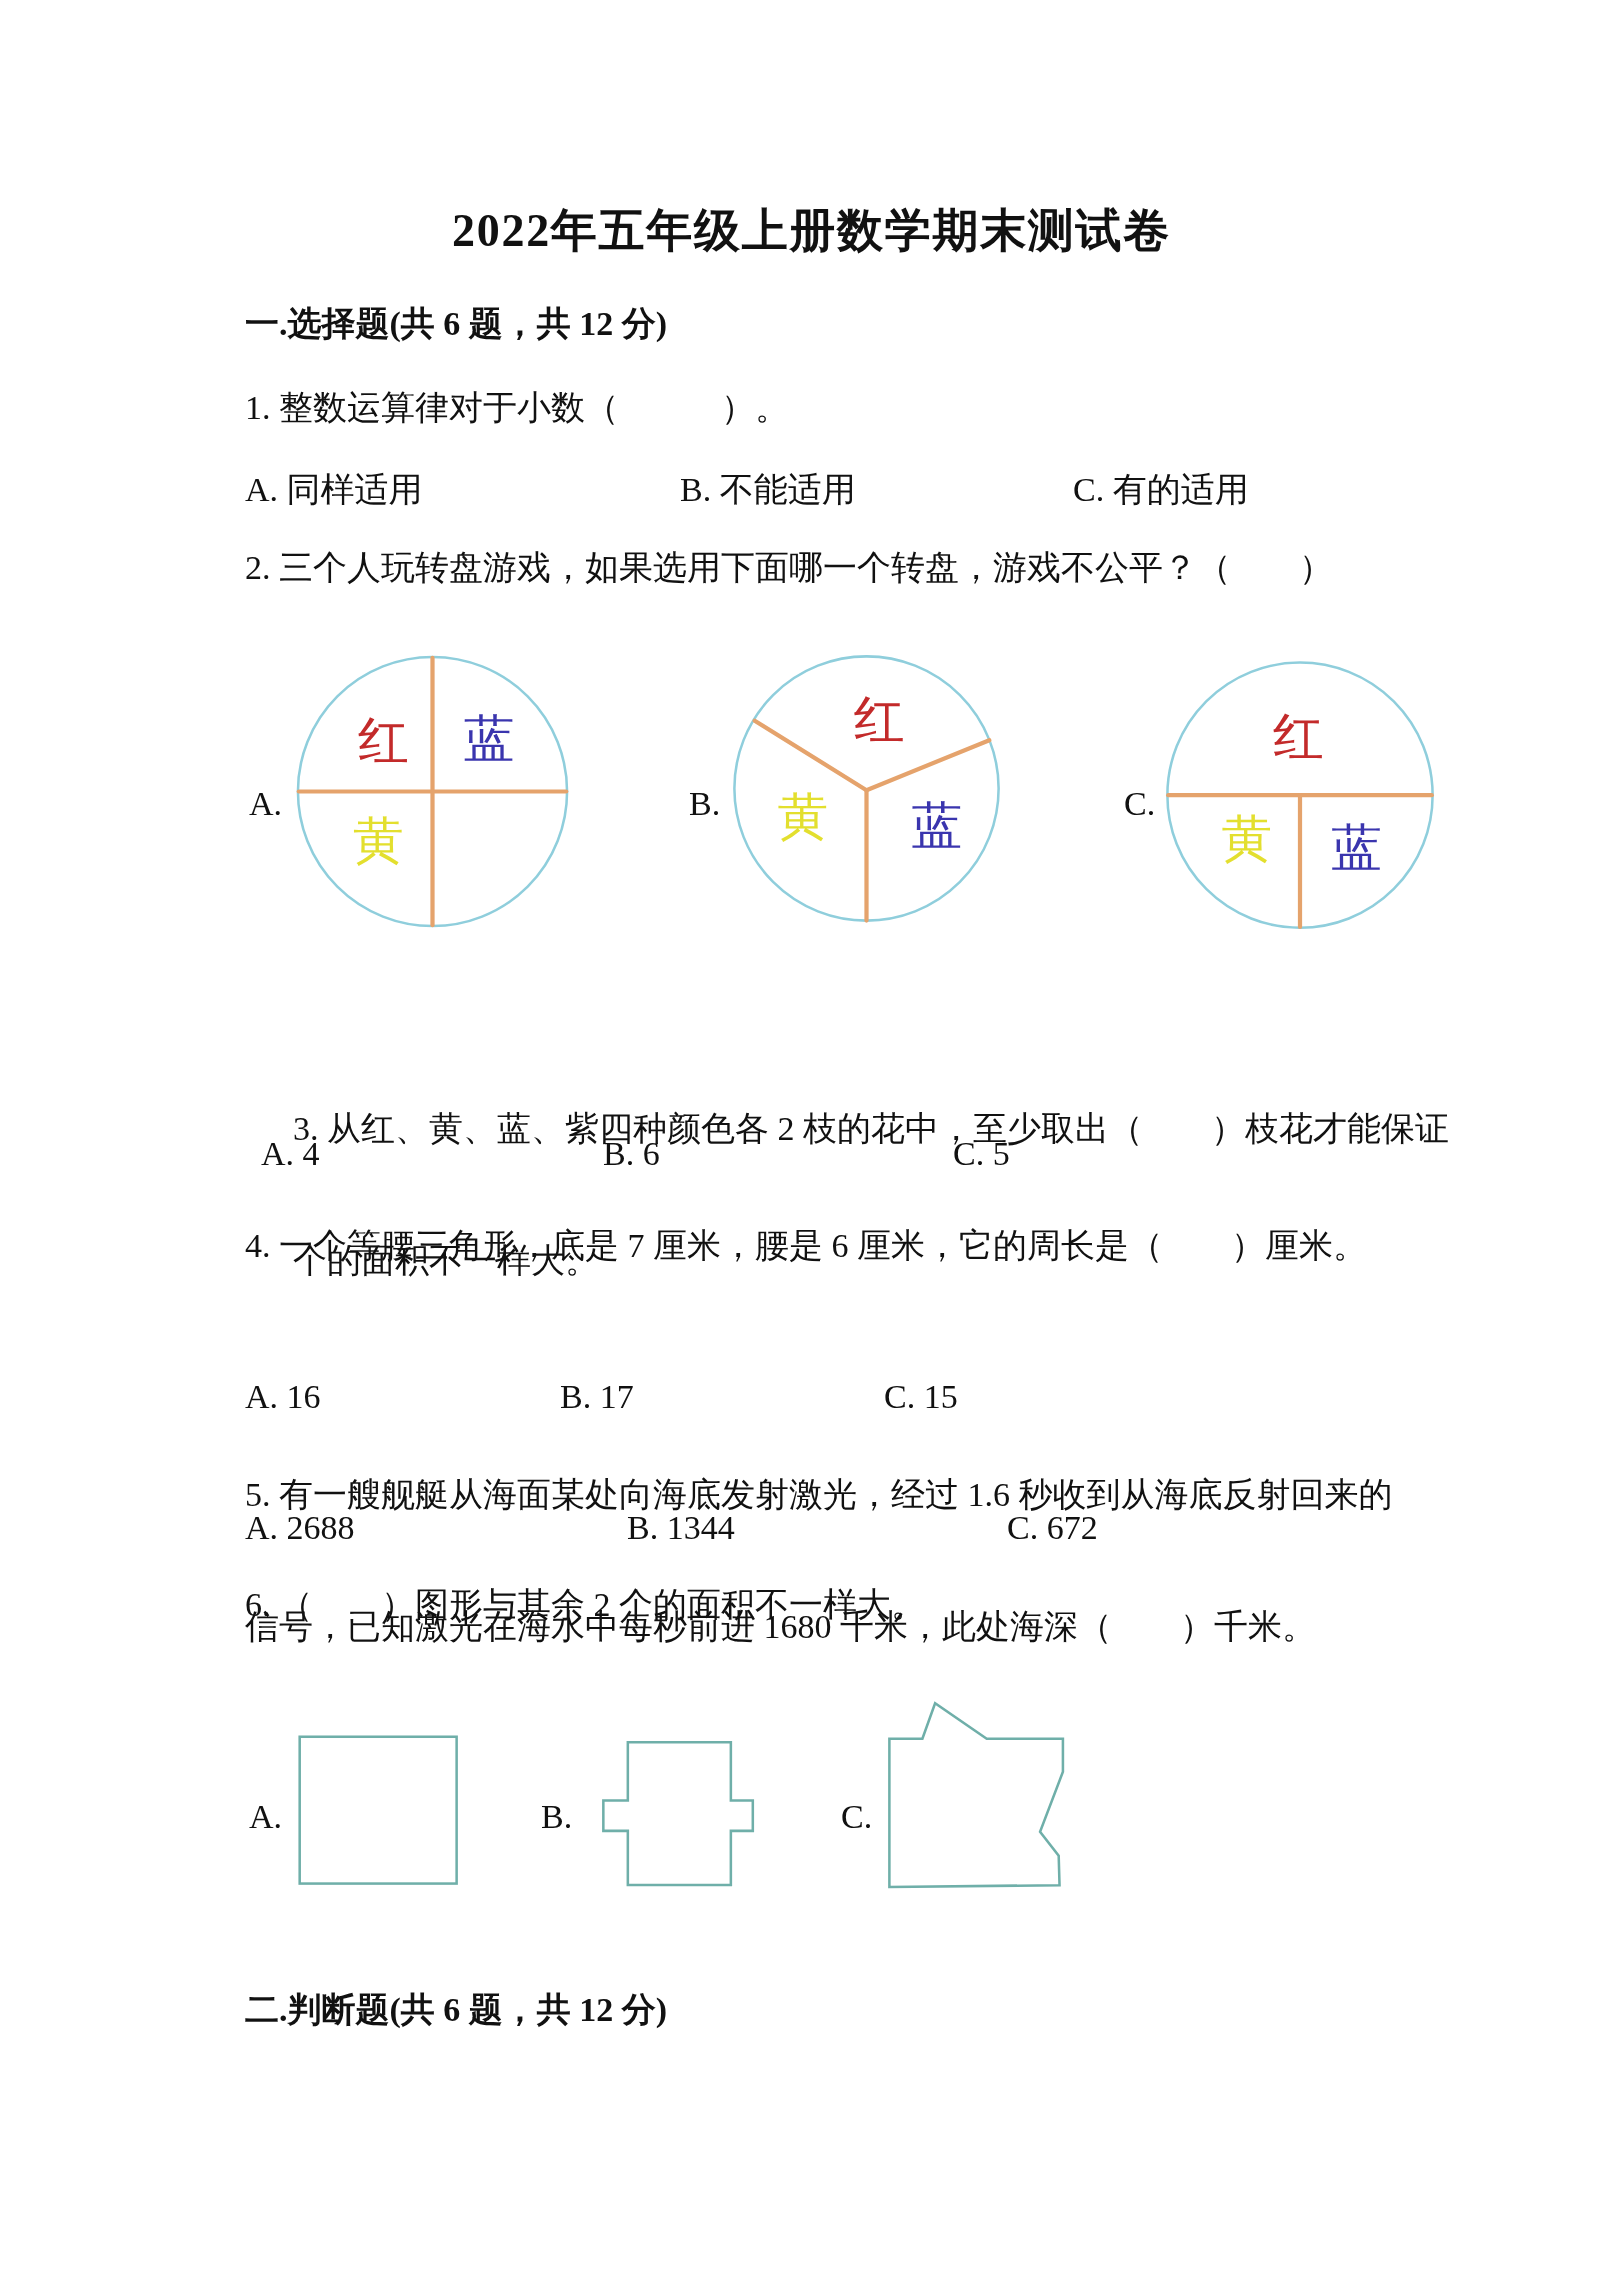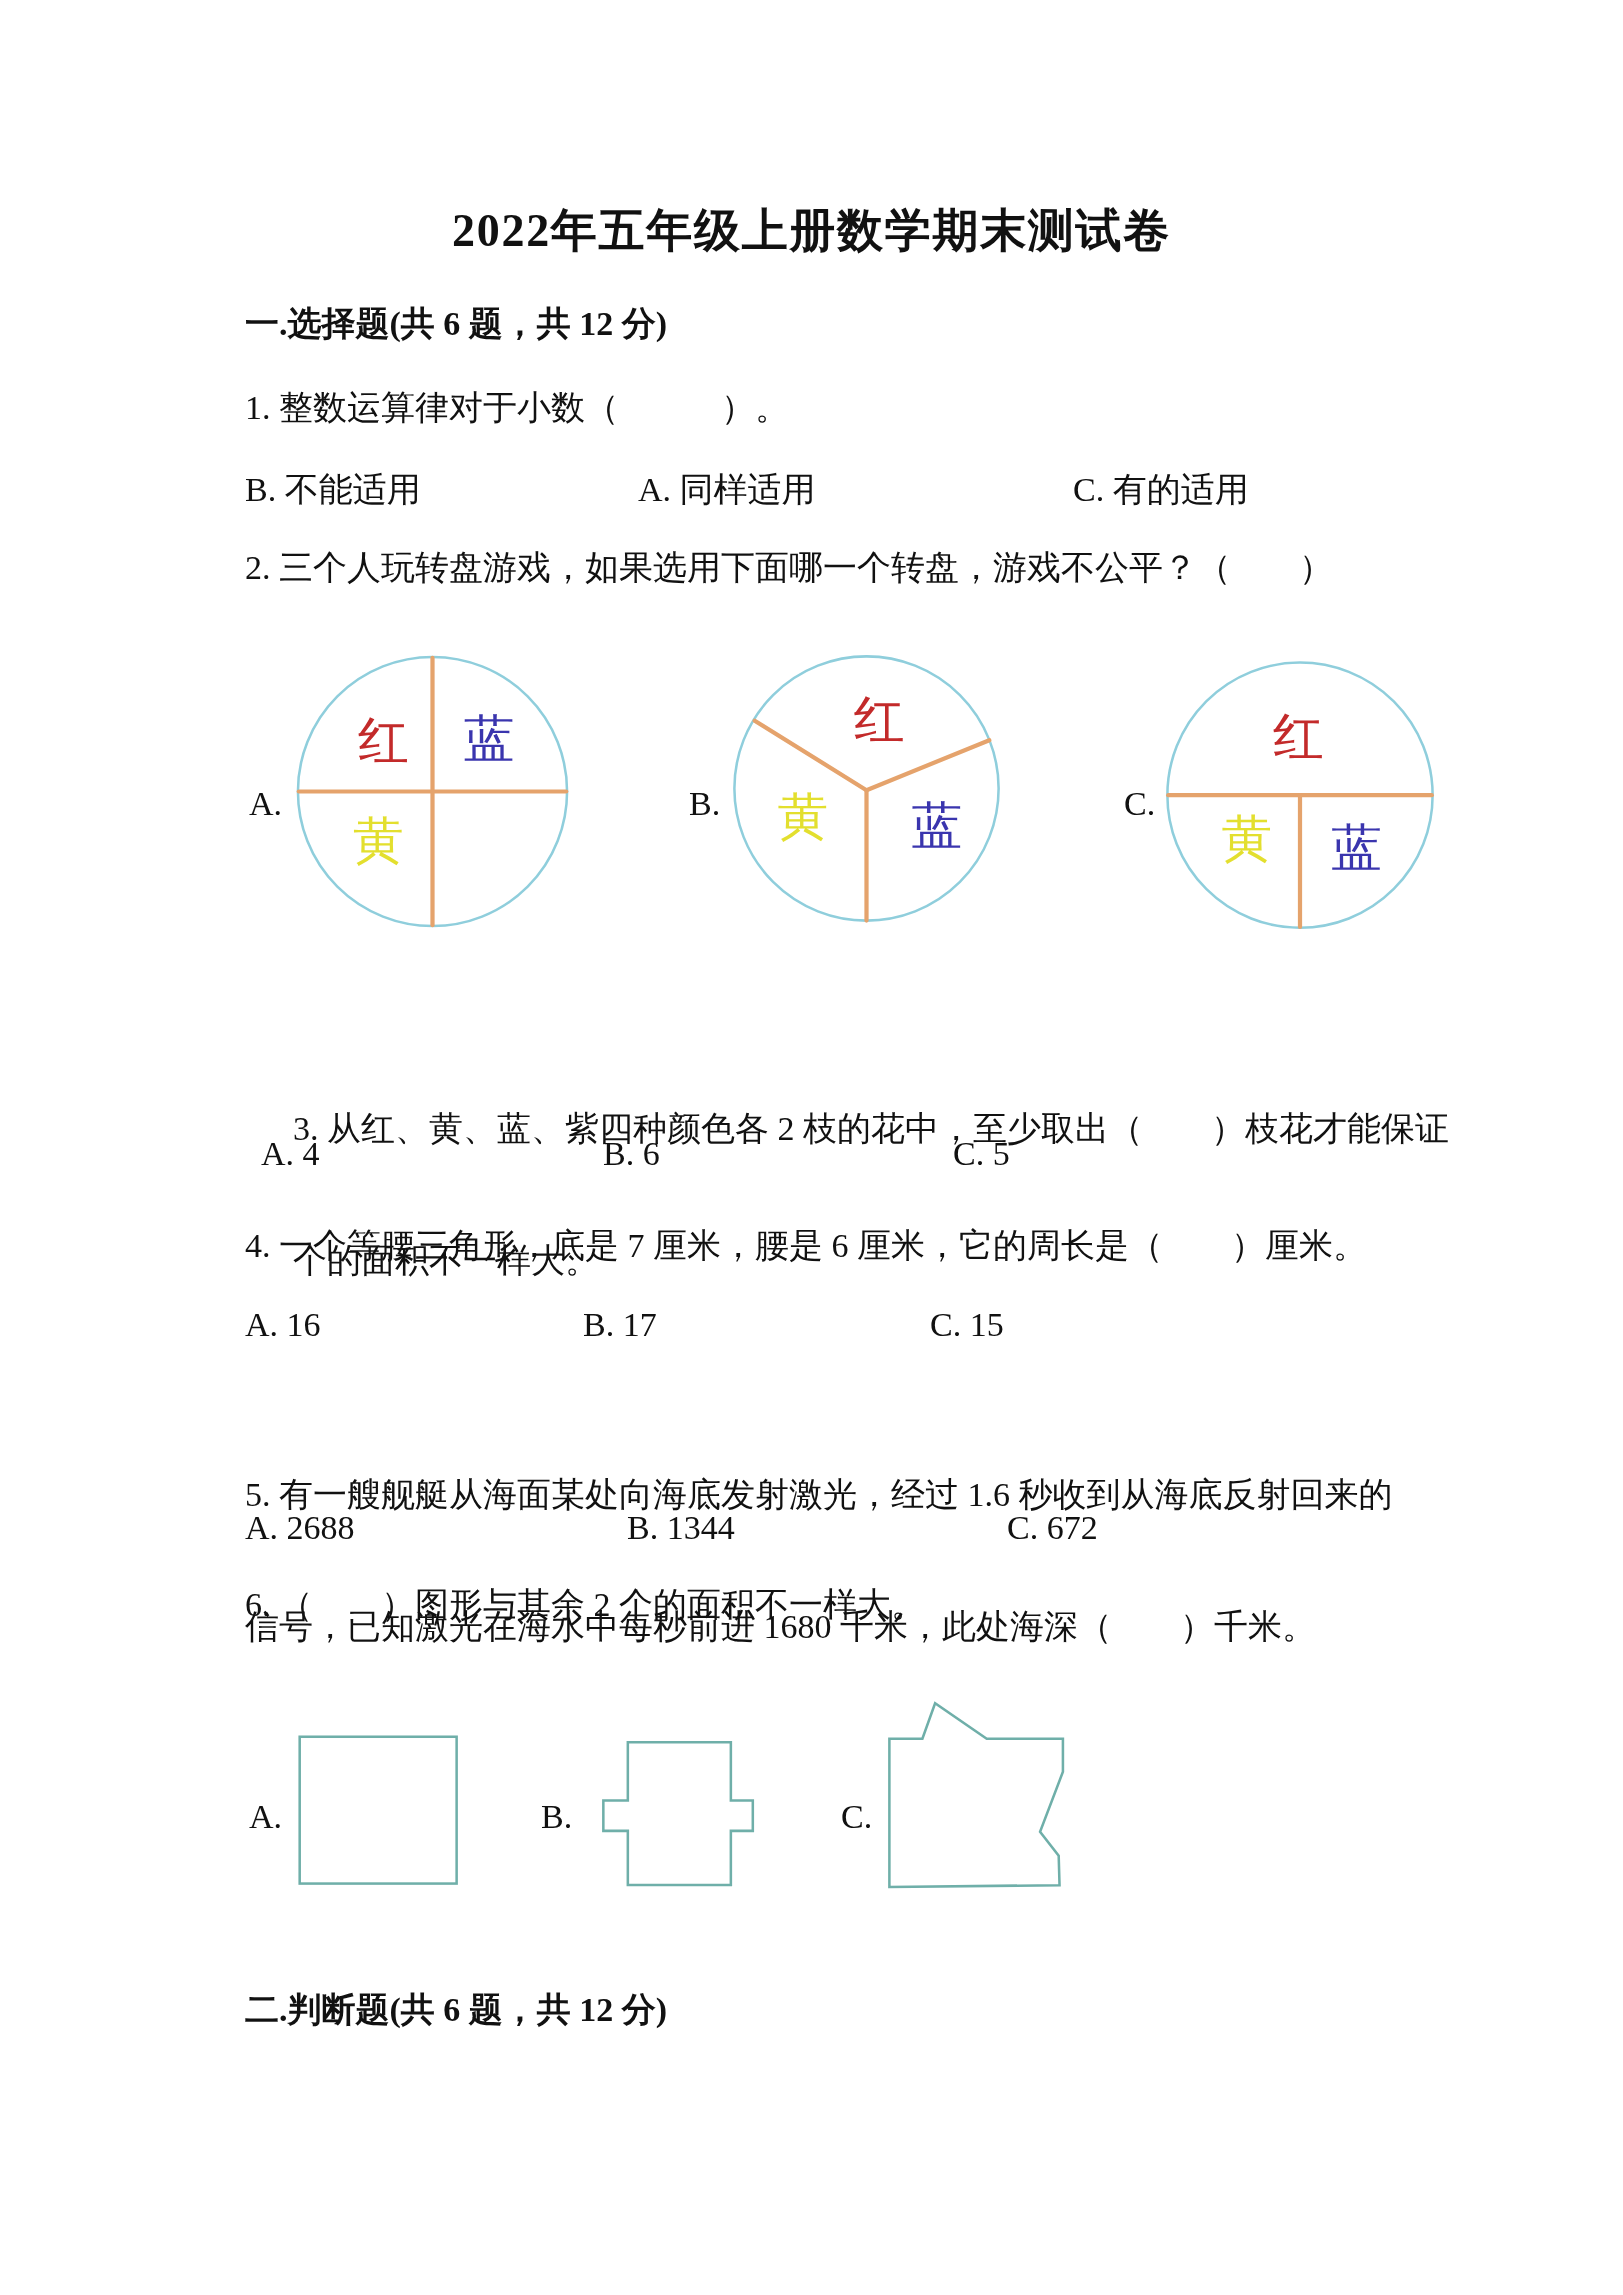--- a/index.html
+++ b/index.html
@@ -38,22 +38,22 @@
 </style>
 </head>
 <body>
 
 <div class="abs page-title">2022年五年级上册数学期末测试卷</div>
 
 <div class="abs section-header" style="top:301px;">一.选择题(共 6 题，共 12 分)</div>
 
 <div class="abs q-text" style="top:386px;">1. 整数运算律对于小数（　　　）。</div>
 <div class="abs opt-row" style="top:467px;">
+  <span style="width:435px;">A. 同样适用</span>
   <span style="width:393px;">B. 不能适用</span>
-  <span style="width:435px;">A. 同样适用</span>
   <span>C. 有的适用</span>
 </div>
 
 <div class="abs q-text" style="top:546px;">2. 三个人玩转盘游戏，如果选用下面哪一个转盘，游戏不公平？（　　）</div>
 
 <div class="abs fig-label" style="left:249px;top:785px;">A.</div>
 <div class="abs fig-label" style="left:689px;top:785px;">B.</div>
 <div class="abs fig-label" style="left:1124px;top:785px;">C.</div>
 
 <svg style="left:292px;top:651px;" width="281" height="281" viewBox="0 0 332 332">
@@ -88,21 +88,21 @@
   <div>3. 从红、黄、蓝、紫四种颜色各 2 枝的花中，至少取出（　　）枝花才能保证</div>
   <div>个的面积不一样大。</div>
 </div>
 <div class="abs opt-row" style="top:1135px;">
   <span style="width:342px;margin-left:16px;">A. 4</span>
   <span style="width:350px;">B. 6</span>
   <span>C. 5</span>
 </div>
 
 <div class="abs q-text" style="top:1224px;">4. 一个等腰三角形，底是 7 厘米，腰是 6 厘米，它的周长是（　　）厘米。</div>
-<div class="abs opt-row" style="top:1306px;gap:23px;">
+<div class="abs opt-row" style="top:1378px;">
   <span style="width:315px;">A. 16</span>
   <span style="width:324px;">B. 17</span>
   <span>C. 15</span>
 </div>
 
 <div class="abs q-text" style="top:1385px;">
   <div>5. 有一艘舰艇从海面某处向海底发射激光，经过 1.6 秒收到从海底反射回来的</div>
   <div>信号，已知激光在海水中每秒前进 1680 千米，此处海深（　　）千米。</div>
 </div>
 <div class="abs opt-row" style="top:1509px;">

